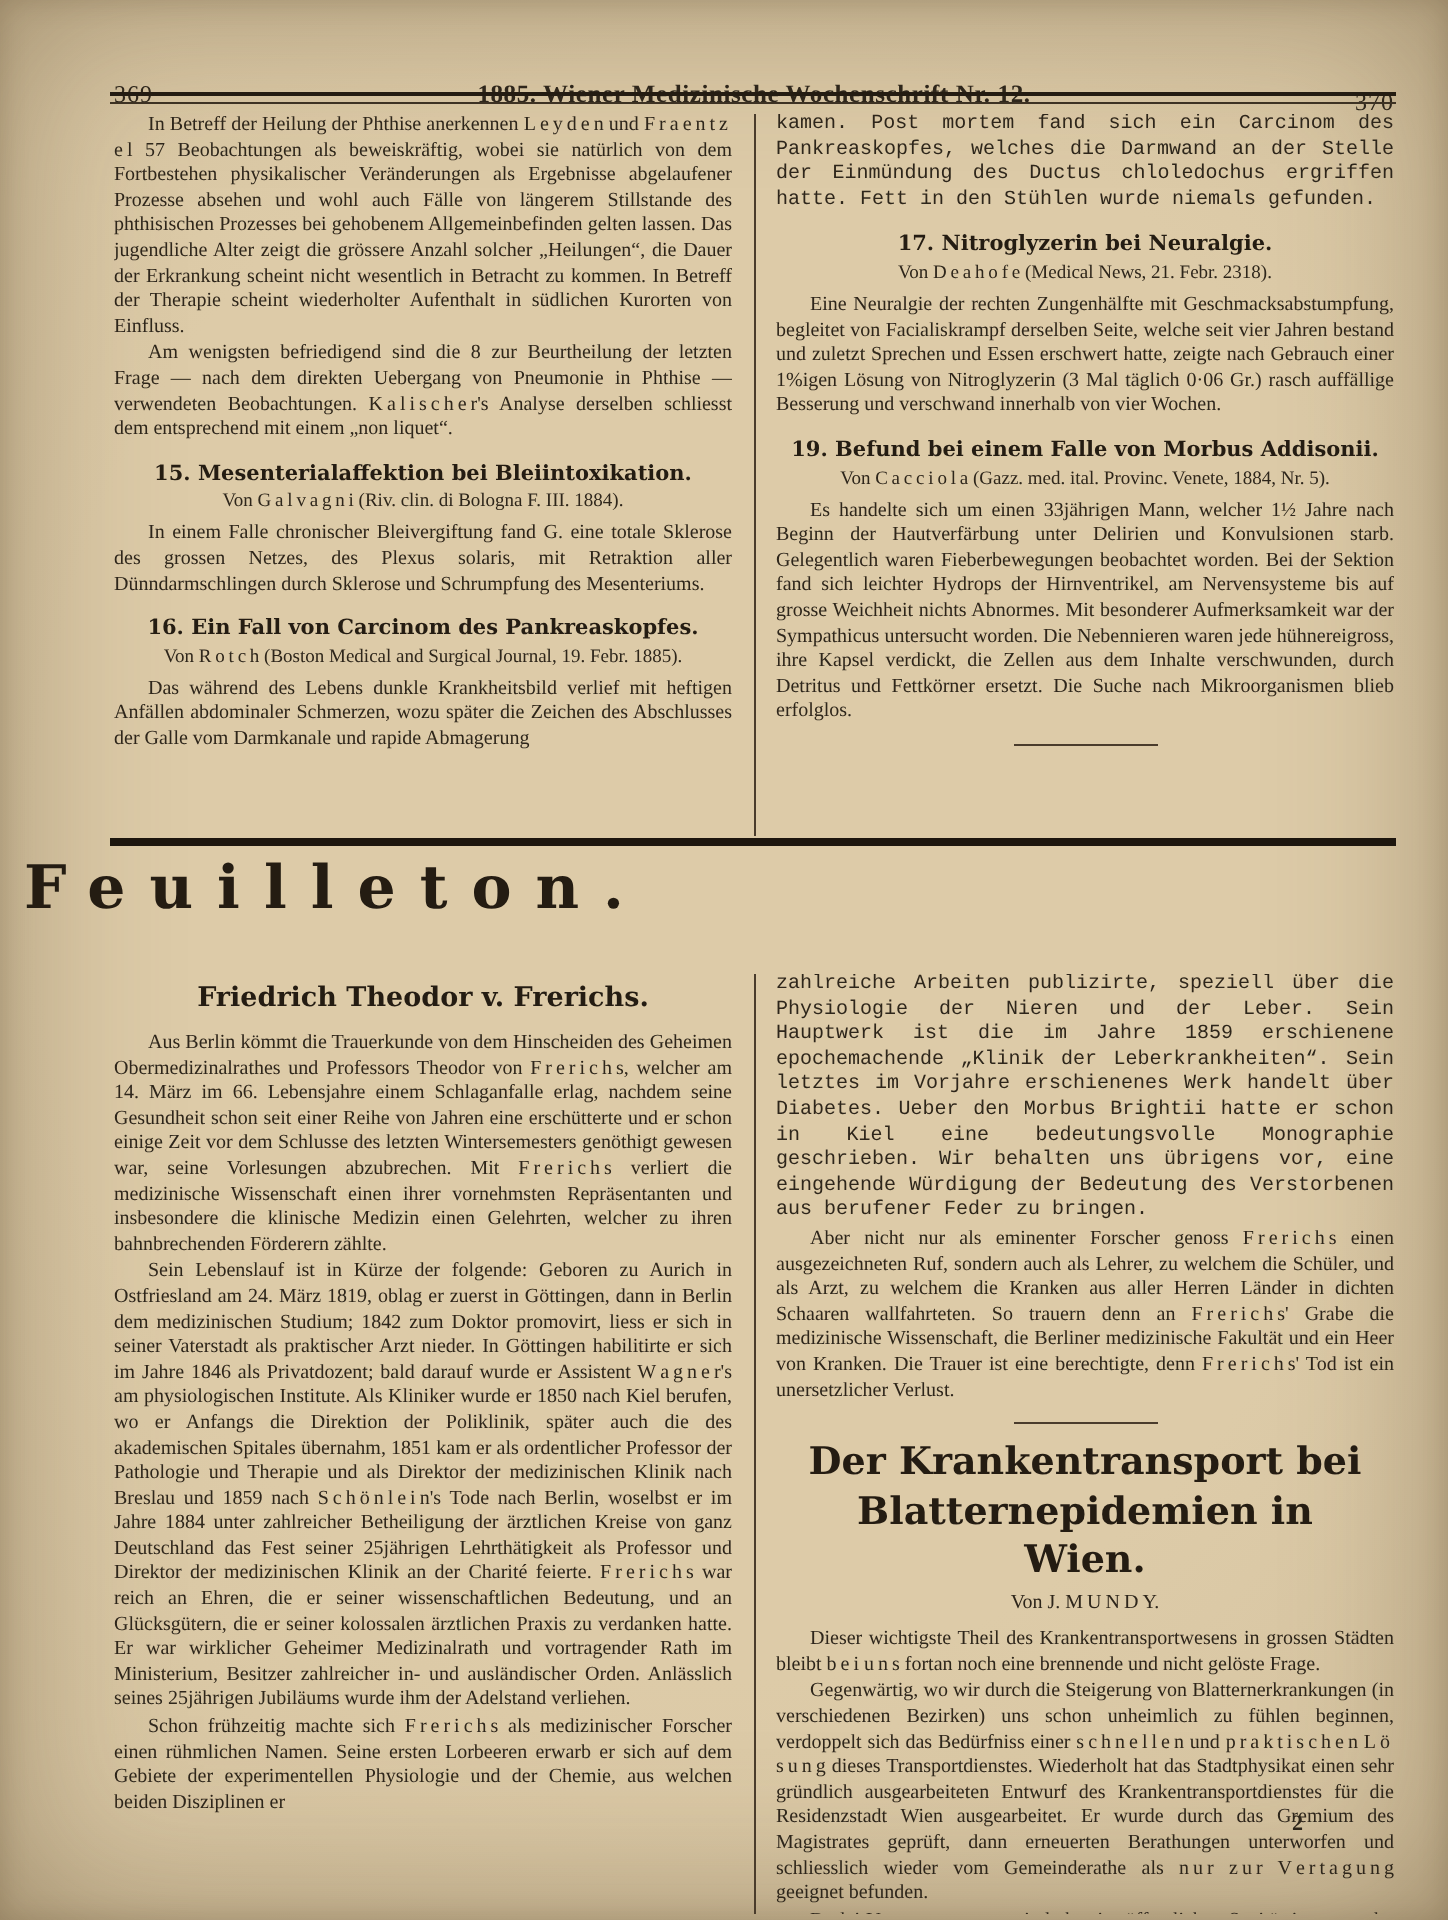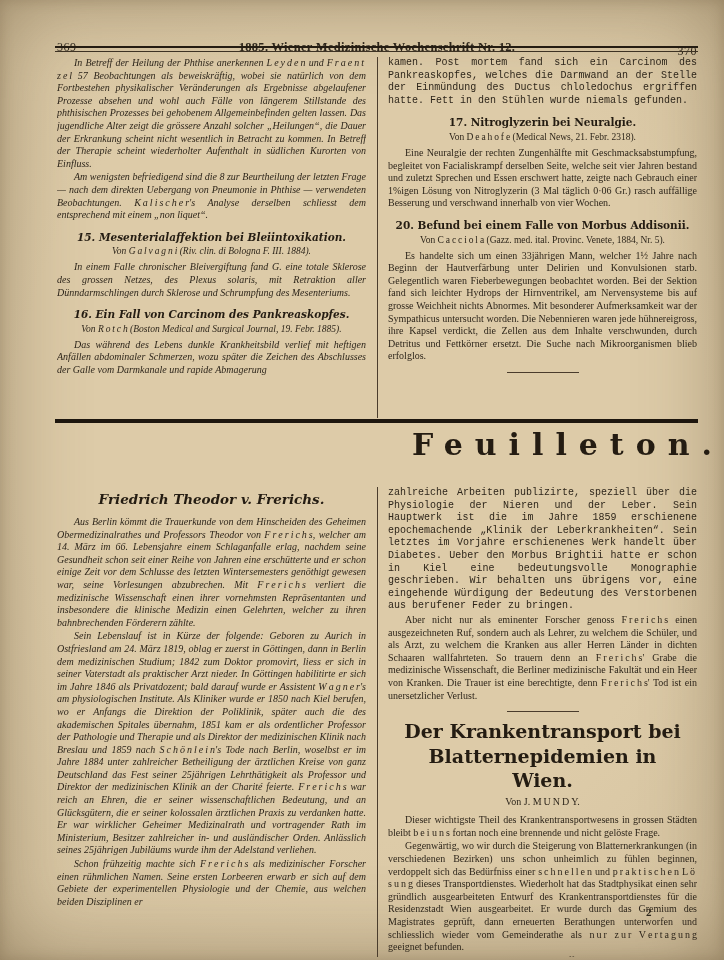--- a/index.html
+++ b/index.html
@@ -9,32 +9,32 @@
     box-shadow:inset 0 0 85px rgba(90,70,42,.45), inset 0 0 14px rgba(90,70,42,.25);
     font-family:"Liberation Serif","DejaVu Serif",serif;
     color:#2e261b;
   }
   .header{position:absolute;top:40px;left:57px;width:640px;display:flex;justify-content:space-between;align-items:baseline;}
   .folio{font-size:12px;letter-spacing:.5px;}
   .folio-right{transform:translateY(4px);}
   .journal-title{font-weight:bold;font-size:12.5px;letter-spacing:.3px;font-family:Liberation Serif, serif;}
   .header-rule{position:absolute;top:46px;left:55px;width:643px;height:3px;border-top:2.5px solid #241c12;border-bottom:1px solid #3d3223;}
   .columns{display:flex;align-items:stretch;}
-  .col-left{width:309px;overflow:hidden;font-style:italic;}
+  .col-left{width:309px;overflow:hidden;}
   .col-right{flex:1;overflow:hidden;}
   .vdivider{flex:none;width:1px;background:#4a3c2c;margin:0 10px 0 11px;}
   .top-section{position:absolute;top:57px;left:57px;width:640px;height:361px;}
   .para{margin:0;font-size:10px;line-height:12.6px;text-align:justify;text-indent:17px;}
   .para+.para{margin-top:1px;}
   .noindent{text-indent:0;font-family:Liberation Mono, monospace;}
   .sec-heading{margin:9px 4px 3px;font-size:10.5px;font-weight:bold;text-align:center;color:#241c12;font-family:"DejaVu Serif",serif;line-height:1.2;}
   .byline{font-size:9.5px;text-align:center;margin:0 0 5px;}
   .short-rule{width:72px;border-top:1px solid #4a3c2c;margin:9px auto 7px;}
   .feuilleton-bar{position:absolute;top:419px;left:55px;width:643px;height:4px;background:#1d160e;}
-  .feuilleton-title{position:absolute;top:427px;left:0;width:724px;text-align:right;font-size:30px;letter-spacing:12px;text-indent:12px;font-weight:bold;color:#241c12;font-family:"DejaVu Serif",serif;}
+  .feuilleton-title{position:absolute;top:427px;left:0;width:724px;text-align:left;font-size:30px;letter-spacing:12px;text-indent:12px;font-weight:bold;color:#241c12;font-family:"DejaVu Serif",serif;}
   .feuilleton-section{position:absolute;top:487px;left:57px;width:640px;height:470px;}
   .obit-heading{margin:4px 0 9px;font-size:13.5px;font-weight:bold;text-align:center;color:#241c12;font-family:"DejaVu Serif",serif;}
   .article-heading{margin:2px 14px 2px;font-size:19px;font-weight:bold;text-align:center;line-height:1.3;color:#241c12;font-family:"DejaVu Serif",serif;}
   .article-byline{font-size:10px;margin:3px 0 7px;}
   .signature-mark{position:absolute;top:906px;left:646px;font-size:11px;font-weight:bold;}
 </style>
 </head>
 <body>
 
 <div class="page">
@@ -56,21 +56,21 @@
       <h3 class="sec-heading">16. Ein Fall von Carcinom des Pankreaskopfes.</h3>
       <div class="byline">Von R o t c h (Boston Medical and Surgical Journal, 19. Febr. 1885).</div>
       <p class="para">Das während des Lebens dunkle Krankheitsbild verlief mit heftigen Anfällen abdominaler Schmerzen, wozu später die Zeichen des Abschlusses der Galle vom Darmkanale und rapide Abmagerung</p>
     </div>
     <div class="vdivider"></div>
     <div class="col-right">
       <p class="para noindent">kamen. Post mortem fand sich ein Carcinom des Pankreaskopfes, welches die Darmwand an der Stelle der Einmündung des Ductus chloledochus ergriffen hatte. Fett in den Stühlen wurde niemals gefunden.</p>
       <h3 class="sec-heading">17. Nitroglyzerin bei Neuralgie.</h3>
       <div class="byline">Von D e a h o f e (Medical News, 21. Febr. 2318).</div>
       <p class="para">Eine Neuralgie der rechten Zungenhälfte mit Geschmacksabstumpfung, begleitet von Facialiskrampf derselben Seite, welche seit vier Jahren bestand und zuletzt Sprechen und Essen erschwert hatte, zeigte nach Gebrauch einer 1%igen Lösung von Nitroglyzerin (3 Mal täglich 0·06 Gr.) rasch auffällige Besserung und verschwand innerhalb von vier Wochen.</p>
-      <h3 class="sec-heading">20. Befund bei einem Falle von Morbus Addisonii.</h3>
+      <h3 class="sec-heading">19. Befund bei einem Falle von Morbus Addisonii.</h3>
       <div class="byline">Von C a c c i o l a (Gazz. med. ital. Provinc. Venete, 1884, Nr. 5).</div>
       <p class="para">Es handelte sich um einen 33jährigen Mann, welcher 1½ Jahre nach Beginn der Hautverfärbung unter Delirien und Konvulsionen starb. Gelegentlich waren Fieberbewegungen beobachtet worden. Bei der Sektion fand sich leichter Hydrops der Hirnventrikel, am Nervensysteme bis auf grosse Weichheit nichts Abnormes. Mit besonderer Aufmerksamkeit war der Sympathicus untersucht worden. Die Nebennieren waren jede hühnereigross, ihre Kapsel verdickt, die Zellen aus dem Inhalte verschwunden, durch Detritus und Fettkörner ersetzt. Die Suche nach Mikroorganismen blieb erfolglos.</p>
       <div class="short-rule"></div>
     </div>
   </div>
 
   <div class="feuilleton-bar"></div>
   <div class="feuilleton-title">Feuilleton.</div>
 
   <div class="columns feuilleton-section">

